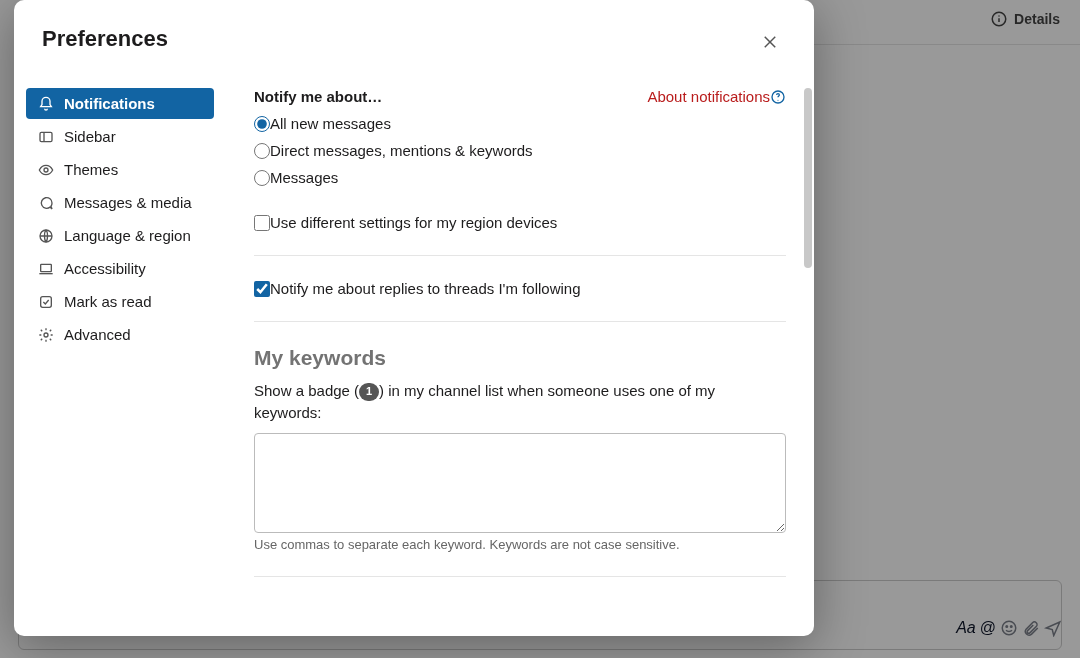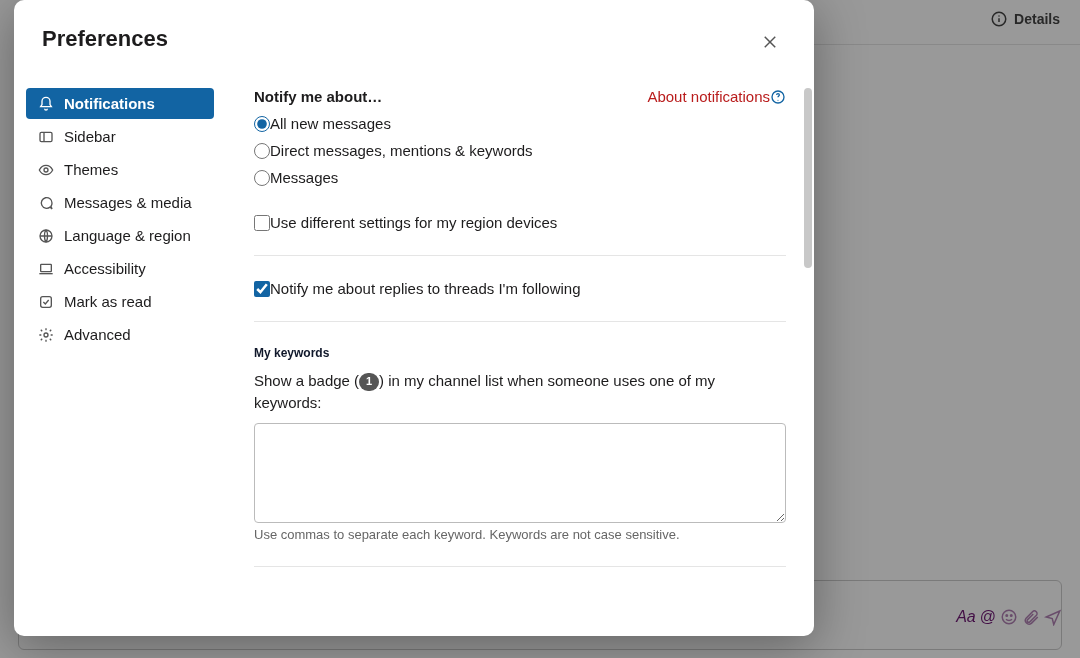--- a/index.html
+++ b/index.html
@@ -20,22 +20,22 @@
     position: absolute; top: 10px; right: 20px;
     display: flex; align-items: center; gap: 6px;
     color: #444; font-size: 14px; font-weight: 600;
   }
   .details-btn svg { width: 18px; height: 18px; }
   .fake-hr {
     position:absolute; top:44px; left:800px; right:0;
     border-top:1px solid rgba(0,0,0,0.1);
   }
   .fake-composer-icons {
-    position: absolute; bottom: 32px; right: 18px;
-    display: flex; gap: 4px; color: #701a75; font-size: 16px;
+    position: absolute; bottom: 21px; right: 18px;
+    display: flex; gap: 4px; color: #0f172a; font-size: 16px;
   }
   .fake-composer-icons svg { width:18px; height:18px; opacity:.55; }
   .fake-composer {
     position: absolute; bottom: 8px; left: 18px; right: 18px;
     height: 70px; border: 1px solid #ccc; border-radius:6px; background:#fff;
   }
 
   
   .modal {
     position: absolute; top: 0; left: 14px;
@@ -106,21 +106,21 @@
     display:flex; align-items:center; gap:0;
     font-size:15px; color:#1d1c1d;
     margin-bottom: 10px;
     cursor:pointer;
   }
   .radio-row input[type=radio] { width:16px; height:16px; accent-color:#1264a3; margin:0; }
   .check-row input[type=checkbox] { width:16px; height:16px; accent-color:#1264a3; margin:0; }
 
   hr.sep { border:none; border-top:1px solid #e5e5e5; margin: 24px 0; }
 
-  .subtitle { font-weight:800; font-size:12px; color:#0f172a; margin-bottom:10px; }
+  .subtitle { font-weight:800; font-size:21px; color:#737373; margin-bottom:10px; }
   .desc { font-size:15px; color:#1d1c1d; margin-bottom:10px; line-height:1.4; }
   .badge-pill {
     display:inline-flex; align-items:center; justify-content:center;
     min-width:20px; height:18px;
     background:#555; color:#fff;
     border-radius:9px; font-size:11px; font-weight:700;
     padding: 0 5px; position:relative; top:-1px;
   }
   textarea.keywords {
     width:100%; height:100px; resize: vertical;

